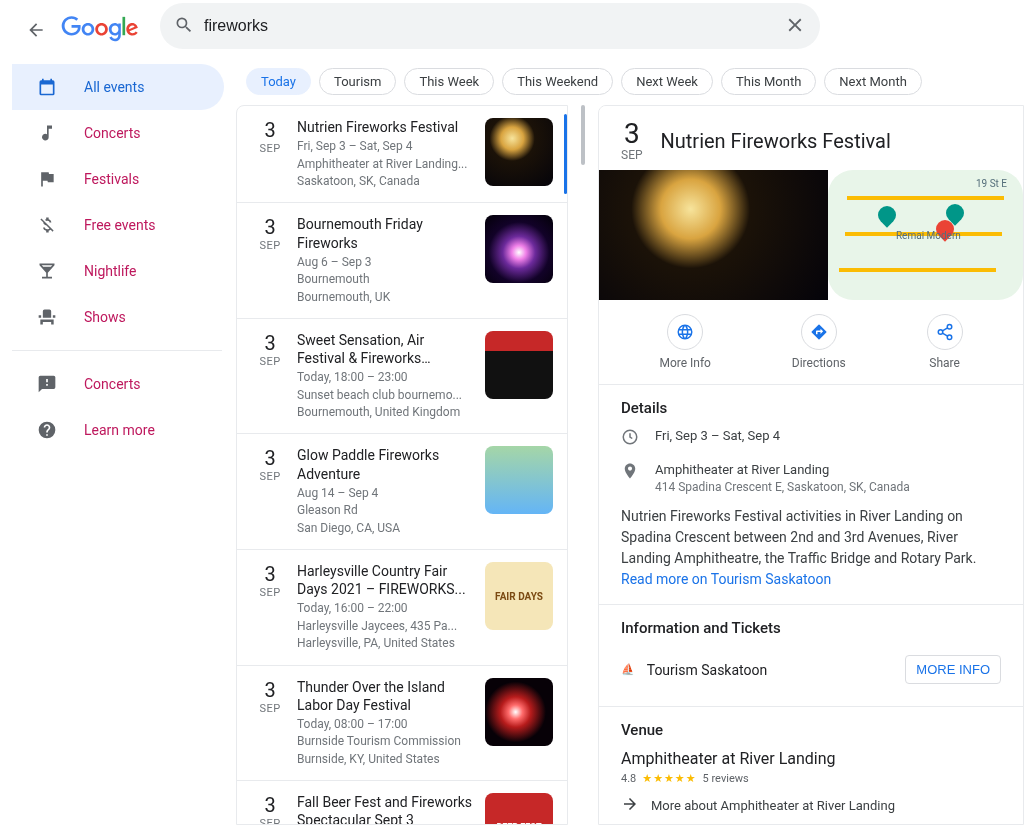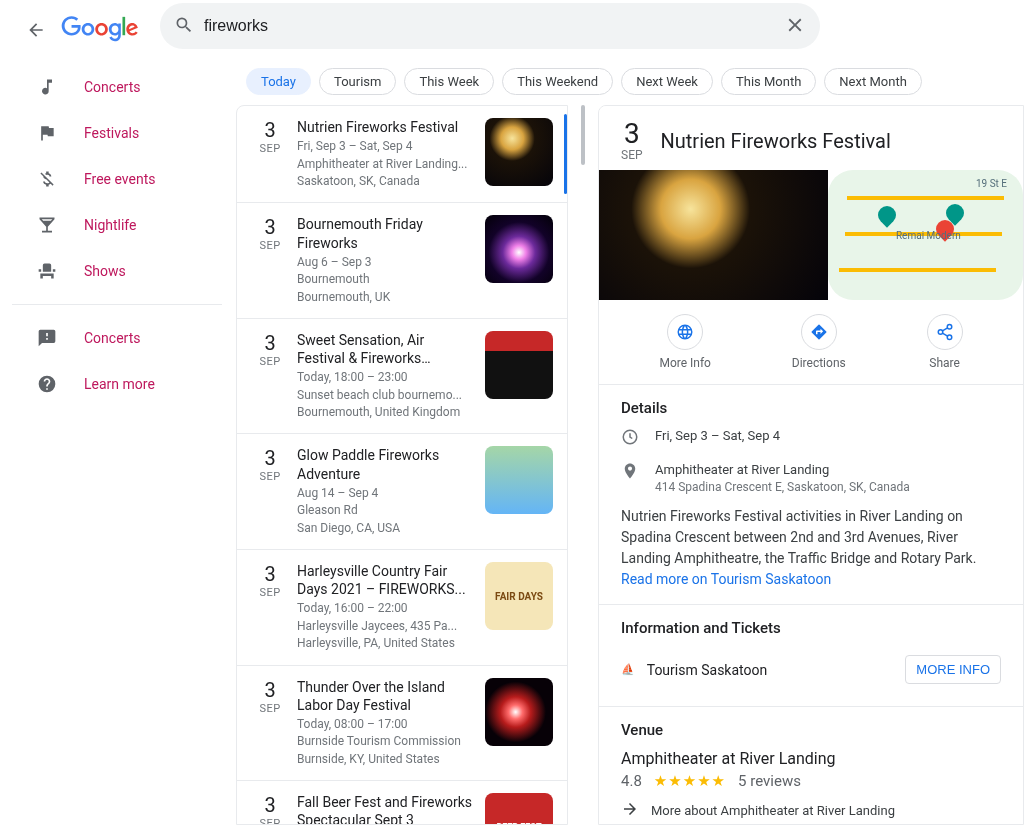--- a/index.html
+++ b/index.html
@@ -52,21 +52,21 @@
 .section h3 { font-size: 15px; font-weight: 500; margin-bottom: 10px; }
 .drow { display: flex; gap: 14px; align-items: flex-start; margin-bottom: 10px; font-size: 13px; color: #3c4043; line-height:1.4;}
 .drow .ico { color: #70757a; width: 20px; flex-shrink:0; margin-top:1px;}
 .desc { font-size: 14px; line-height: 1.5; color: #3c4043; margin-top: 6px; }
 .desc a { color: #1a73e8; text-decoration: none; }
 .ticket-row { display: flex; align-items: center; justify-content: space-between; padding: 8px 0; }
 .ticket-row .prov { display: flex; align-items: center; gap: 12px; }
 .more-btn { border: 1px solid #dadce0; padding: 6px 10px; border-radius: 4px; color: #1a73e8; font-size: 13px; cursor: pointer; background: #fff; }
 .stars { color: #fbbc04; letter-spacing: 1px;}
 .venue .vname { font-size: 16px; font-weight: 400; margin-bottom: 4px; }
-.venue .rating { font-size: 15px; color: #5f6368; display: flex; align-items: center; gap: 12px; margin-bottom: 10px;}
+.venue .rating { font-size: 11px; color: #5f6368; display: flex; align-items: center; gap: 6px; margin-bottom: 10px;}
 .more-about { display: flex; align-items: center; gap: 12px; font-size: 13px; color: #3c4043; cursor: pointer; margin-top: 8px;}
 
 .fw-dark { background: radial-gradient(circle at 40% 30%, #f7e49c 0%, #d9a440 18%, #1b1208 36%, #04030a 100%); }
 .fw-purple { background: radial-gradient(circle at 50% 55%, #fff 0%, #f080e8 14%, #6c2a9b 32%, #120228 60%, #020007 100%); }
 .poster1 { background: linear-gradient(#c62828 0 30%, #111 30% 100%); }
 .map-thumb { background: linear-gradient(#a5d6a7, #64b5f6); }
 .poster2 { background: #f5e6b8; display:flex;flex-direction:column;align-items:center;justify-content:center;font-size:10px;font-weight:bold;color:#7b4a12; }
 .fw-red { background: radial-gradient(circle at 45% 50%, #fff 0%, #ff6b6b 14%, #b71c1c 30%, #070107 60%); }
 .poster3 { background: #c62828; display:flex;flex-direction:column;align-items:center;justify-content:center;font-size:9px;font-weight:bold;color:#fff;}
 
@@ -107,20 +107,28 @@
       <span class="clear-icon">
         <svg width="22" height="22" viewBox="0 0 24 24" fill="currentColor">
             <path d="M19 6.41L17.59 5 12 10.59 6.41 5 5 6.41 10.59 12 5 17.59 6.41 19 12 13.41 17.59 19 19 17.59 13.41 12z"></path>
           </svg>
       </span>
     </div>
   </div>
 
   <div class="layout">
     <div class="sidebar">
+      <div class="side-item active">
+        <span class="ico">
+            <svg width="20" height="20" viewBox="0 0 24 24" fill="currentColor">
+              <path d="M19 4h-1V2h-2v2H8V2H6v2H5a2 2 0 00-2 2v14a2 2 0 002 2h14a2 2 0 002-2V6a2 2 0 00-2-2zm0 16H5V9h14v11z"></path>
+            </svg>
+          </span>
+        <span class="lab">All events</span>
+      </div>
       <div class="side-item">
         <span class="ico">
             <svg width="20" height="20" viewBox="0 0 24 24" fill="currentColor">
               <path d="M12 3v10.55A4 4 0 1014 17V7h4V3h-6z"></path>
             </svg>
           </span>
         <span class="lab">Concerts</span>
       </div>
       <div class="side-item">
         <span class="ico">

